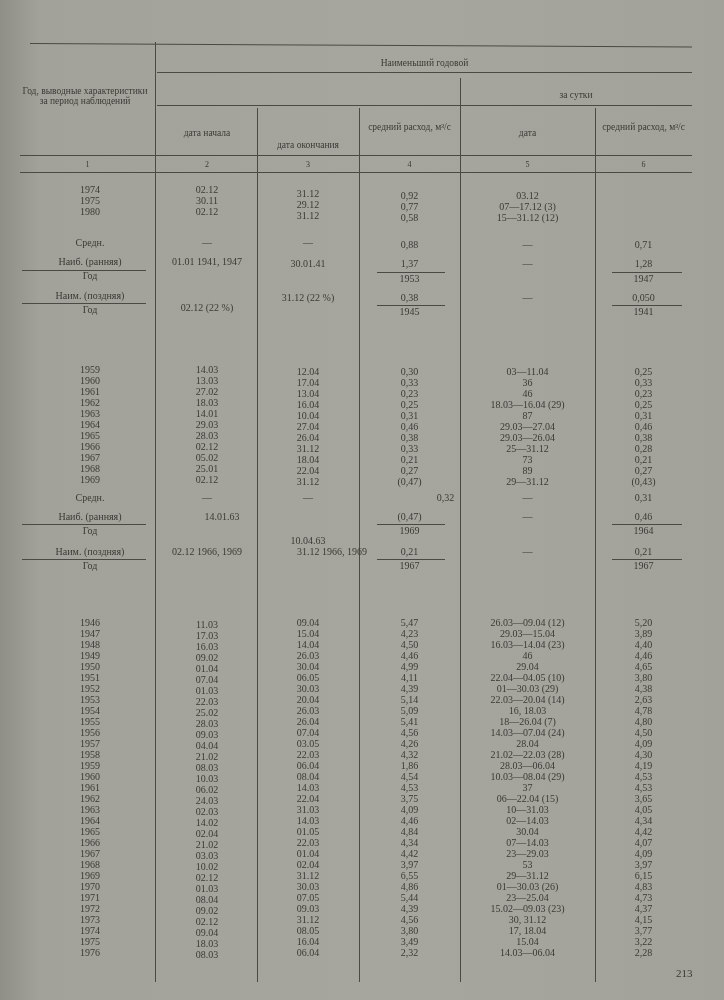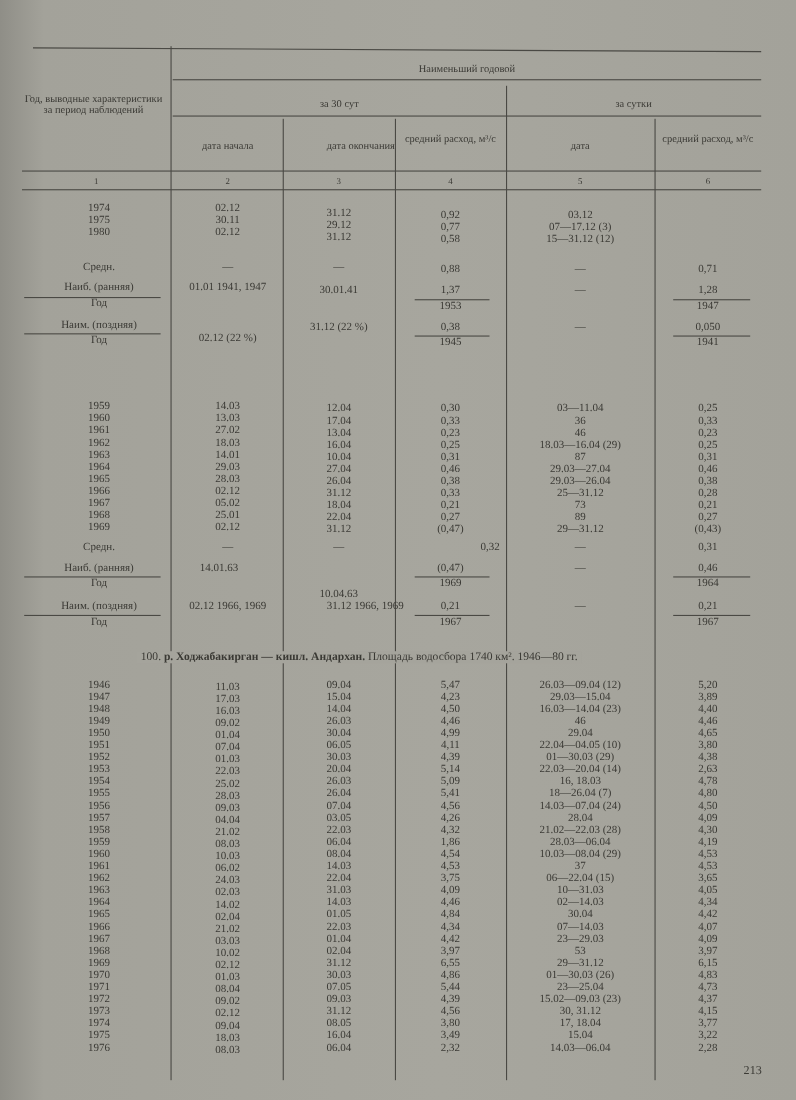--- a/index.html
+++ b/index.html
@@ -34,24 +34,23 @@
   <div class="hline" style="left:20px; top:172px; width:672px;"></div>
 
   <div class="vline" style="left:155px; top:42px; height:940px;"></div>
   <div class="vline" style="left:257px; top:108px; height:874px;"></div>
   <div class="vline" style="left:359px; top:108px; height:874px;"></div>
   <div class="vline" style="left:460px; top:78px; height:904px;"></div>
   <div class="vline" style="left:595px; top:108px; height:874px;"></div>
 
   <div class="hdr" style="left:20px; top:86px; width:130px;">Год, выводные характеристики за период наблюдений</div>
   <div class="hdr" style="left:157px; top:58px; width:535px;">Наименьший годовой</div>
-  <div class="hdr" style="left:157px; top:90px; width:303px;">за 30 сут</div>
   <div class="hdr" style="left:460px; top:90px; width:232px;">за сутки</div>
   <div class="hdr" style="left:157px; top:128px; width:100px;">дата начала</div>
-  <div class="hdr" style="left:257px; top:128px; width:102px;text-align:right;">дата окончания</div>
+  <div class="hdr" style="left:257px; top:140px; width:102px;">дата окончания</div>
   <div class="hdr" style="left:359px; top:122px; width:101px;">средний расход, м³/с</div>
   <div class="hdr" style="left:460px; top:128px; width:135px;">дата</div>
   <div class="hdr" style="left:595px; top:122px; width:97px;">средний расход, м³/с</div>
 
   <div class="hdr" style="left:20px; top:160px; width:135px; font-size:8px;">1</div>
   <div class="hdr" style="left:157px; top:160px; width:100px; font-size:8px;">2</div>
   <div class="hdr" style="left:257px; top:160px; width:102px; font-size:8px;">3</div>
   <div class="hdr" style="left:359px; top:160px; width:101px; font-size:8px;">4</div>
   <div class="hdr" style="left:460px; top:160px; width:135px; font-size:8px;">5</div>
   <div class="hdr" style="left:595px; top:160px; width:97px; font-size:8px;">6</div>
@@ -198,21 +197,21 @@
   <div class="txt" style="left:40px; top:492px; width:100px;">Средн.</div>
   <div class="txt" style="left:157px; top:492px; width:100px;">—</div>
   <div class="txt" style="left:257px; top:492px; width:102px;">—</div>
   <div class="txt" style="left:359px; top:492px; width:101px;padding-left:36px;">0,32</div>
   <div class="txt" style="left:460px; top:492px; width:135px;">—</div>
   <div class="txt" style="left:595px; top:492px; width:97px;">0,31</div>
 
   <div class="txt" style="left:30px; top:511px; width:120px;">Наиб. (ранняя)</div>
   <div class="hline" style="left:22px; top:524px; width:124px;"></div>
   <div class="txt" style="left:30px; top:525px; width:120px;">Год</div>
-  <div class="txt" style="left:149px; top:511px; width:100px;">14.01.63</div>
+  <div class="txt" style="left:172px; top:511px; width:100px;">14.01.63</div>
   <div class="txt" style="left:257px; top:535px; width:102px;text-align:center;">10.04.63</div>
   <div class="txt" style="left:359px; top:511px; width:101px;">(0,47)</div>
   <div class="hline" style="left:377px; top:524px; width:68px;"></div>
   <div class="txt" style="left:359px; top:525px; width:101px;">1969</div>
   <div class="txt" style="left:460px; top:511px; width:135px;">—</div>
   <div class="txt" style="left:595px; top:511px; width:97px;">0,46</div>
   <div class="hline" style="left:612px; top:524px; width:70px;"></div>
   <div class="txt" style="left:595px; top:525px; width:97px;">1964</div>
 
   <div class="txt" style="left:30px; top:546px; width:120px;">Наим. (поздняя)</div>
@@ -221,25 +220,20 @@
   <div class="txt" style="left:157px; top:546px; width:100px;">02.12 1966, 1969</div>
   <div class="txt" style="left:257px; top:546px; width:102px;padding-left:24px;">31.12 1966, 1969</div>
   <div class="txt" style="left:359px; top:546px; width:101px;">0,21</div>
   <div class="hline" style="left:377px; top:559px; width:68px;"></div>
   <div class="txt" style="left:359px; top:560px; width:101px;">1967</div>
   <div class="txt" style="left:460px; top:546px; width:135px;">—</div>
   <div class="txt" style="left:595px; top:546px; width:97px;">0,21</div>
   <div class="hline" style="left:612px; top:559px; width:70px;"></div>
   <div class="txt" style="left:595px; top:560px; width:97px;">1967</div>
 
-  <div class="section-title" style="left:124px; top:592px; background:#a5a49c; padding:0 4px;">
-    <span>100.</span>
-    <b>р. Ходжабакирган — кишл. Андархан.</b>
-    <span>Площадь водосбора 1740 км². 1946—80 гг.</span>
-  </div>
 
   <div class="col" style="left:40px; top:617px; width:100px;">
     <div>1946</div>
       <div>1947</div>
       <div>1948</div>
       <div>1949</div>
       <div>1950</div>
       <div>1951</div>
       <div>1952</div>
       <div>1953</div>

